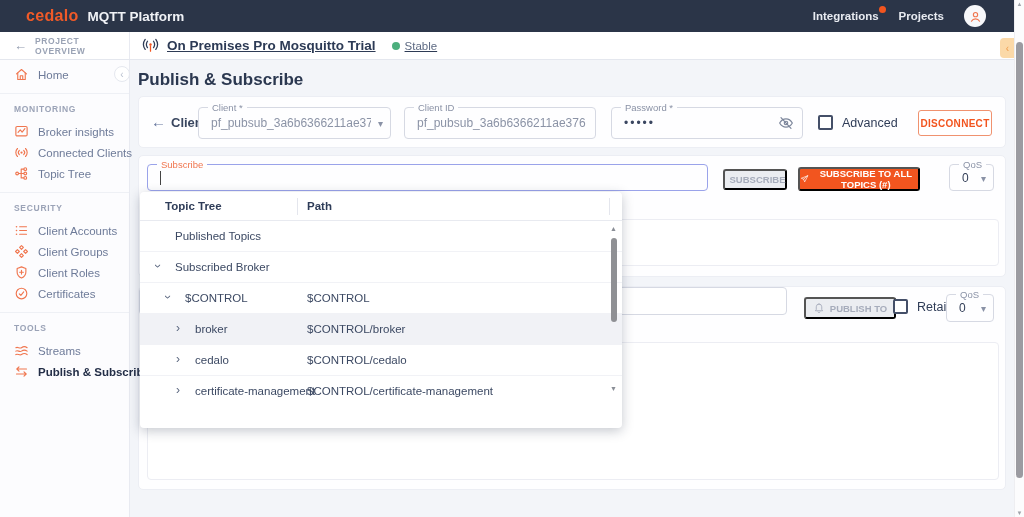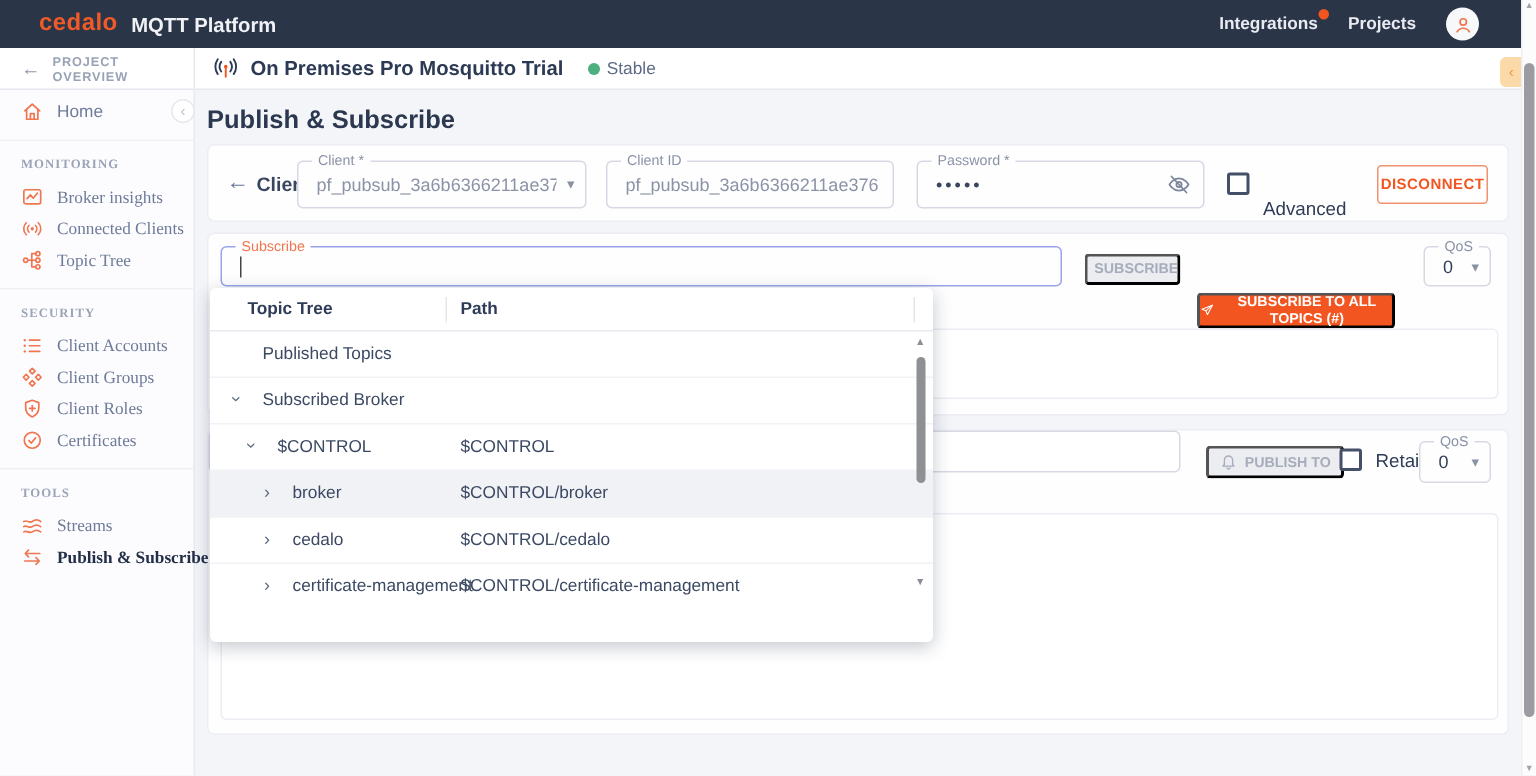--- a/index.html
+++ b/index.html
@@ -17,32 +17,32 @@
   .avatar { width:22px; height:22px; border-radius:50%; background:#f7f8fa; color:#f0764f;
             display:flex; align-items:center; justify-content:center; }
   .avatar span { width:15px; height:15px; display:block; }
 
   
   .header-strip { position:absolute; left:0; top:32px; width:1024px; height:28px; background:#ffffff;
                   border-bottom:1px solid #e4e7ee; display:flex; z-index:5; }
   .back-cell { width:130px; border-right:1px solid #e8eaf1; display:flex; align-items:center; padding-left:14px; gap:8px; cursor:pointer; }
   .back-arrow { color:#8f99ad; font-size:13px; line-height:1; }
   .back-label { color:#9aa3b5; font-size:8.5px; font-weight:bold; letter-spacing:.6px; }
-  .conn-cell { display:flex; align-items:center; padding-left:12px; gap:8px; }
+  .conn-cell { display:flex; align-items:center; padding-left:12px; gap:8px;text-decoration:underline; }
   .conn-icon { width:17px; height:17px; color:#2e3b55; display:block; }
   .conn-title { font-size:13.5px; font-weight:bold; color:#2c3a55; }
   .status { display:flex; align-items:center; gap:5px; margin-left:8px; }
   .status-dot { width:8px; height:8px; border-radius:50%; background:#4caf7d; }
   .status-label { font-size:11.5px; color:#5d6a83; }
 
   
   .sidebar { position:absolute; left:0; top:60px; width:130px; height:457px; background:#fcfcfe;
              border-right:1px solid #e8eaf1; z-index:4; }
   .side-section { padding:4px 0 8px; }
-  .side-section + .side-section { border-top:1px solid #eef0f5;font-family:Liberation Serif, serif; }
+  .side-section + .side-section { border-top:1px solid #eef0f5; }
   .side-header { font-size:8.5px; font-weight:bold; color:#9ba3b7; letter-spacing:.7px; margin:6px 0 7px 14px; }
   .side-item { display:flex; align-items:center; height:21px; padding-left:14px; cursor:pointer; }
   .side-icon { width:15px; height:15px; color:#f0764f; margin-right:9px; flex:none; }
   .side-label { font-size:11.5px; color:#6e7b99; white-space:nowrap; }
   .side-item.active .side-label { color:#232e47; font-weight:bold; }
   .collapse-circle { position:absolute; left:114px; top:66px; width:16px; height:16px; border-radius:50%;
                      background:#ffffff; border:1px solid #e5e8ef; color:#b9c0cf; font-size:10px;
                      display:flex; align-items:center; justify-content:center; z-index:6; cursor:pointer; }
 
   
@@ -70,21 +70,21 @@
 
   .btn { display:flex; align-items:center; justify-content:center; gap:5px; border-radius:3px;
          font-weight:bold; cursor:pointer; position:absolute; }
   .btn .bicon { width:12px; height:12px; display:block; }
   .btn-outline { border:1px solid #f0926f; color:#f2551f; background:#fff; font-size:10px; letter-spacing:.3px; }
   .btn-disabled { background:#ebedf1; color:#a6acbb; font-size:9.5px; cursor:default; }
   .btn-primary { background:#f2551f; color:#ffffff; font-size:9.5px; }
 
   .disconnect-btn { left:779px; top:13px; width:74px; height:26px; }
   .subscribe-btn { left:584px; top:13px; width:64px; height:21px; }
-  .subscribe-all-btn { left:659px; top:11px; width:132px; height:24px;margin-top:28px; }
+  .subscribe-all-btn { left:659px; top:11px; width:122px; height:24px; }
   .publish-btn { left:665px; top:10px; width:92px; height:22px; }
 
   .subscribe-field { left:8px; top:8px; width:561px; height:27px; border-color:#9aa3ea; }
   .subscribe-field .field-label { color:#f0764f; }
   .text-cursor { position:absolute; left:12px; top:6px; width:1px; height:14px; background:#444; }
 
   .qos-field-sub { left:810px; top:8px; width:45px; height:27px; }
   .qos-field-pub { left:807px; top:7px; width:48px; height:28px; }
   .qos-value { color:#333f58 !important; letter-spacing:0; }
 
@@ -273,21 +273,21 @@
       <span class="field-label">Password *</span>
       <span class="field-value dark">•••••</span>
       <span class="field-icon"><svg viewBox="0 0 24 24">
             <path d="M2.5 12S6 5.8 12 5.8 21.5 12 21.5 12 18 18.2 12 18.2 2.5 12 2.5 12z"></path>
             <circle cx="12" cy="12" r="2.6"></circle>
             <path d="M4.5 4l15 16"></path>
           </svg></span>
     </div>
 
     <span class="checkbox" style="left:679px; top:18px;"></span>
-    <span class="check-label" style="left:703px; top:35px;">Advanced</span>
+    <span class="check-label" style="left:703px; top:19px;">Advanced</span>
 
     <button class="btn btn-outline disconnect-btn">
       <span>DISCONNECT</span>
     </button>
   </section>
 
   <section class="card card-subscribe">
     <div class="field subscribe-field">
       <span class="field-label">Subscribe</span>
       <span class="field-value"></span>

